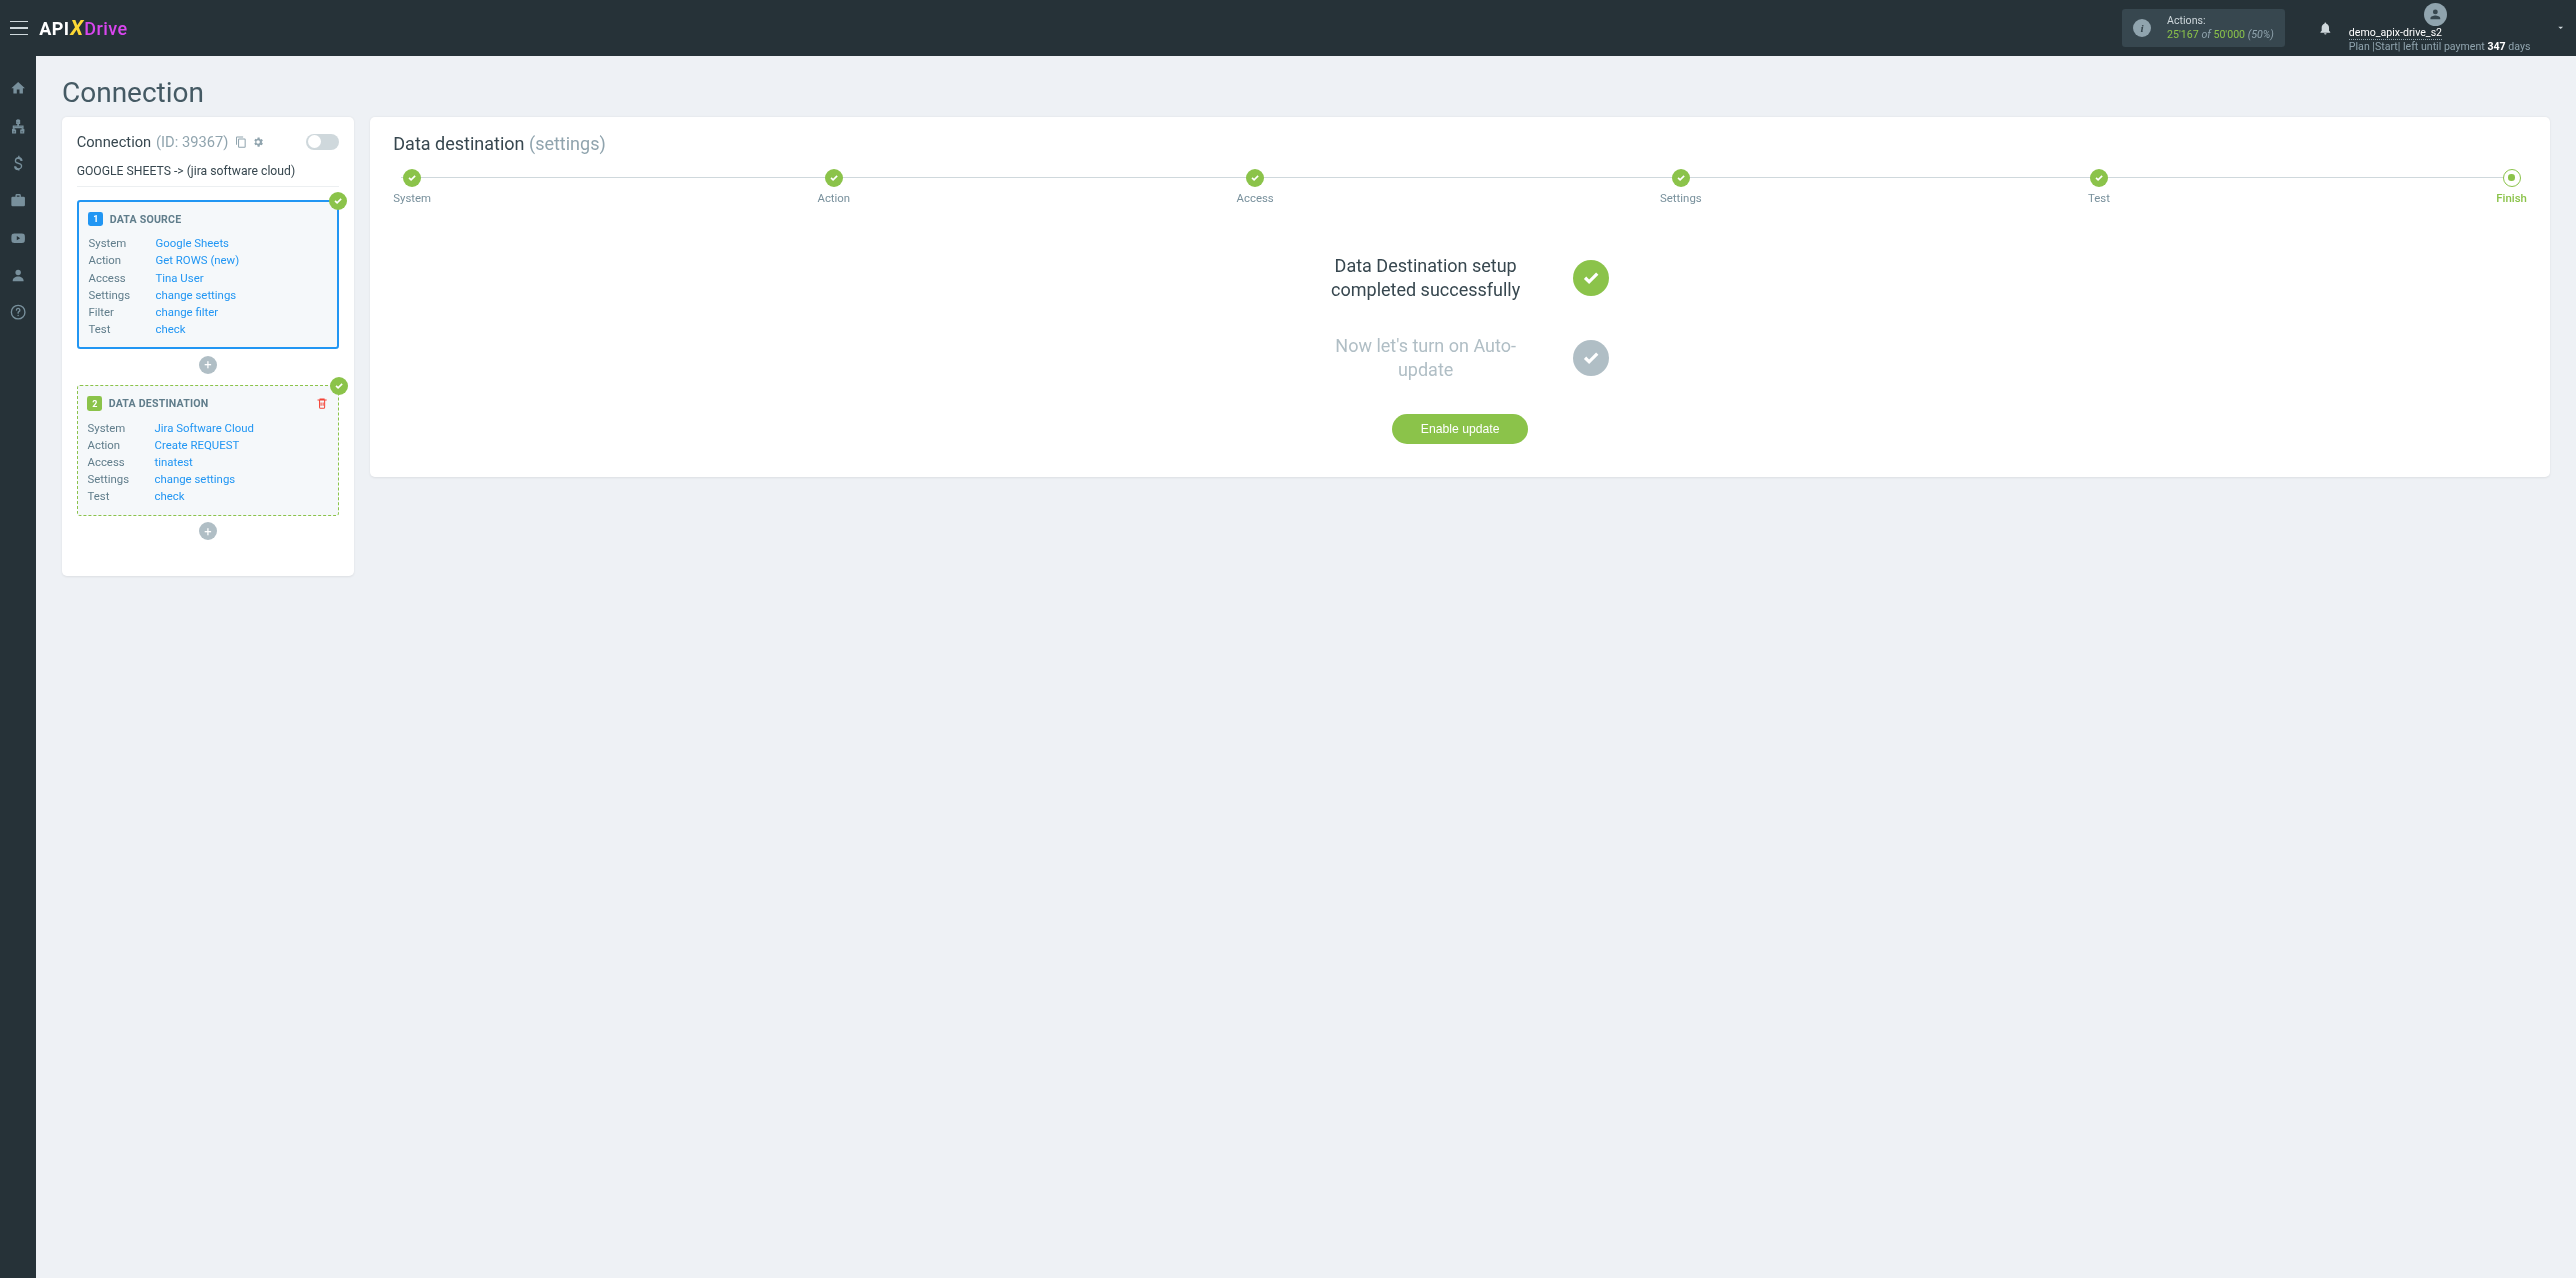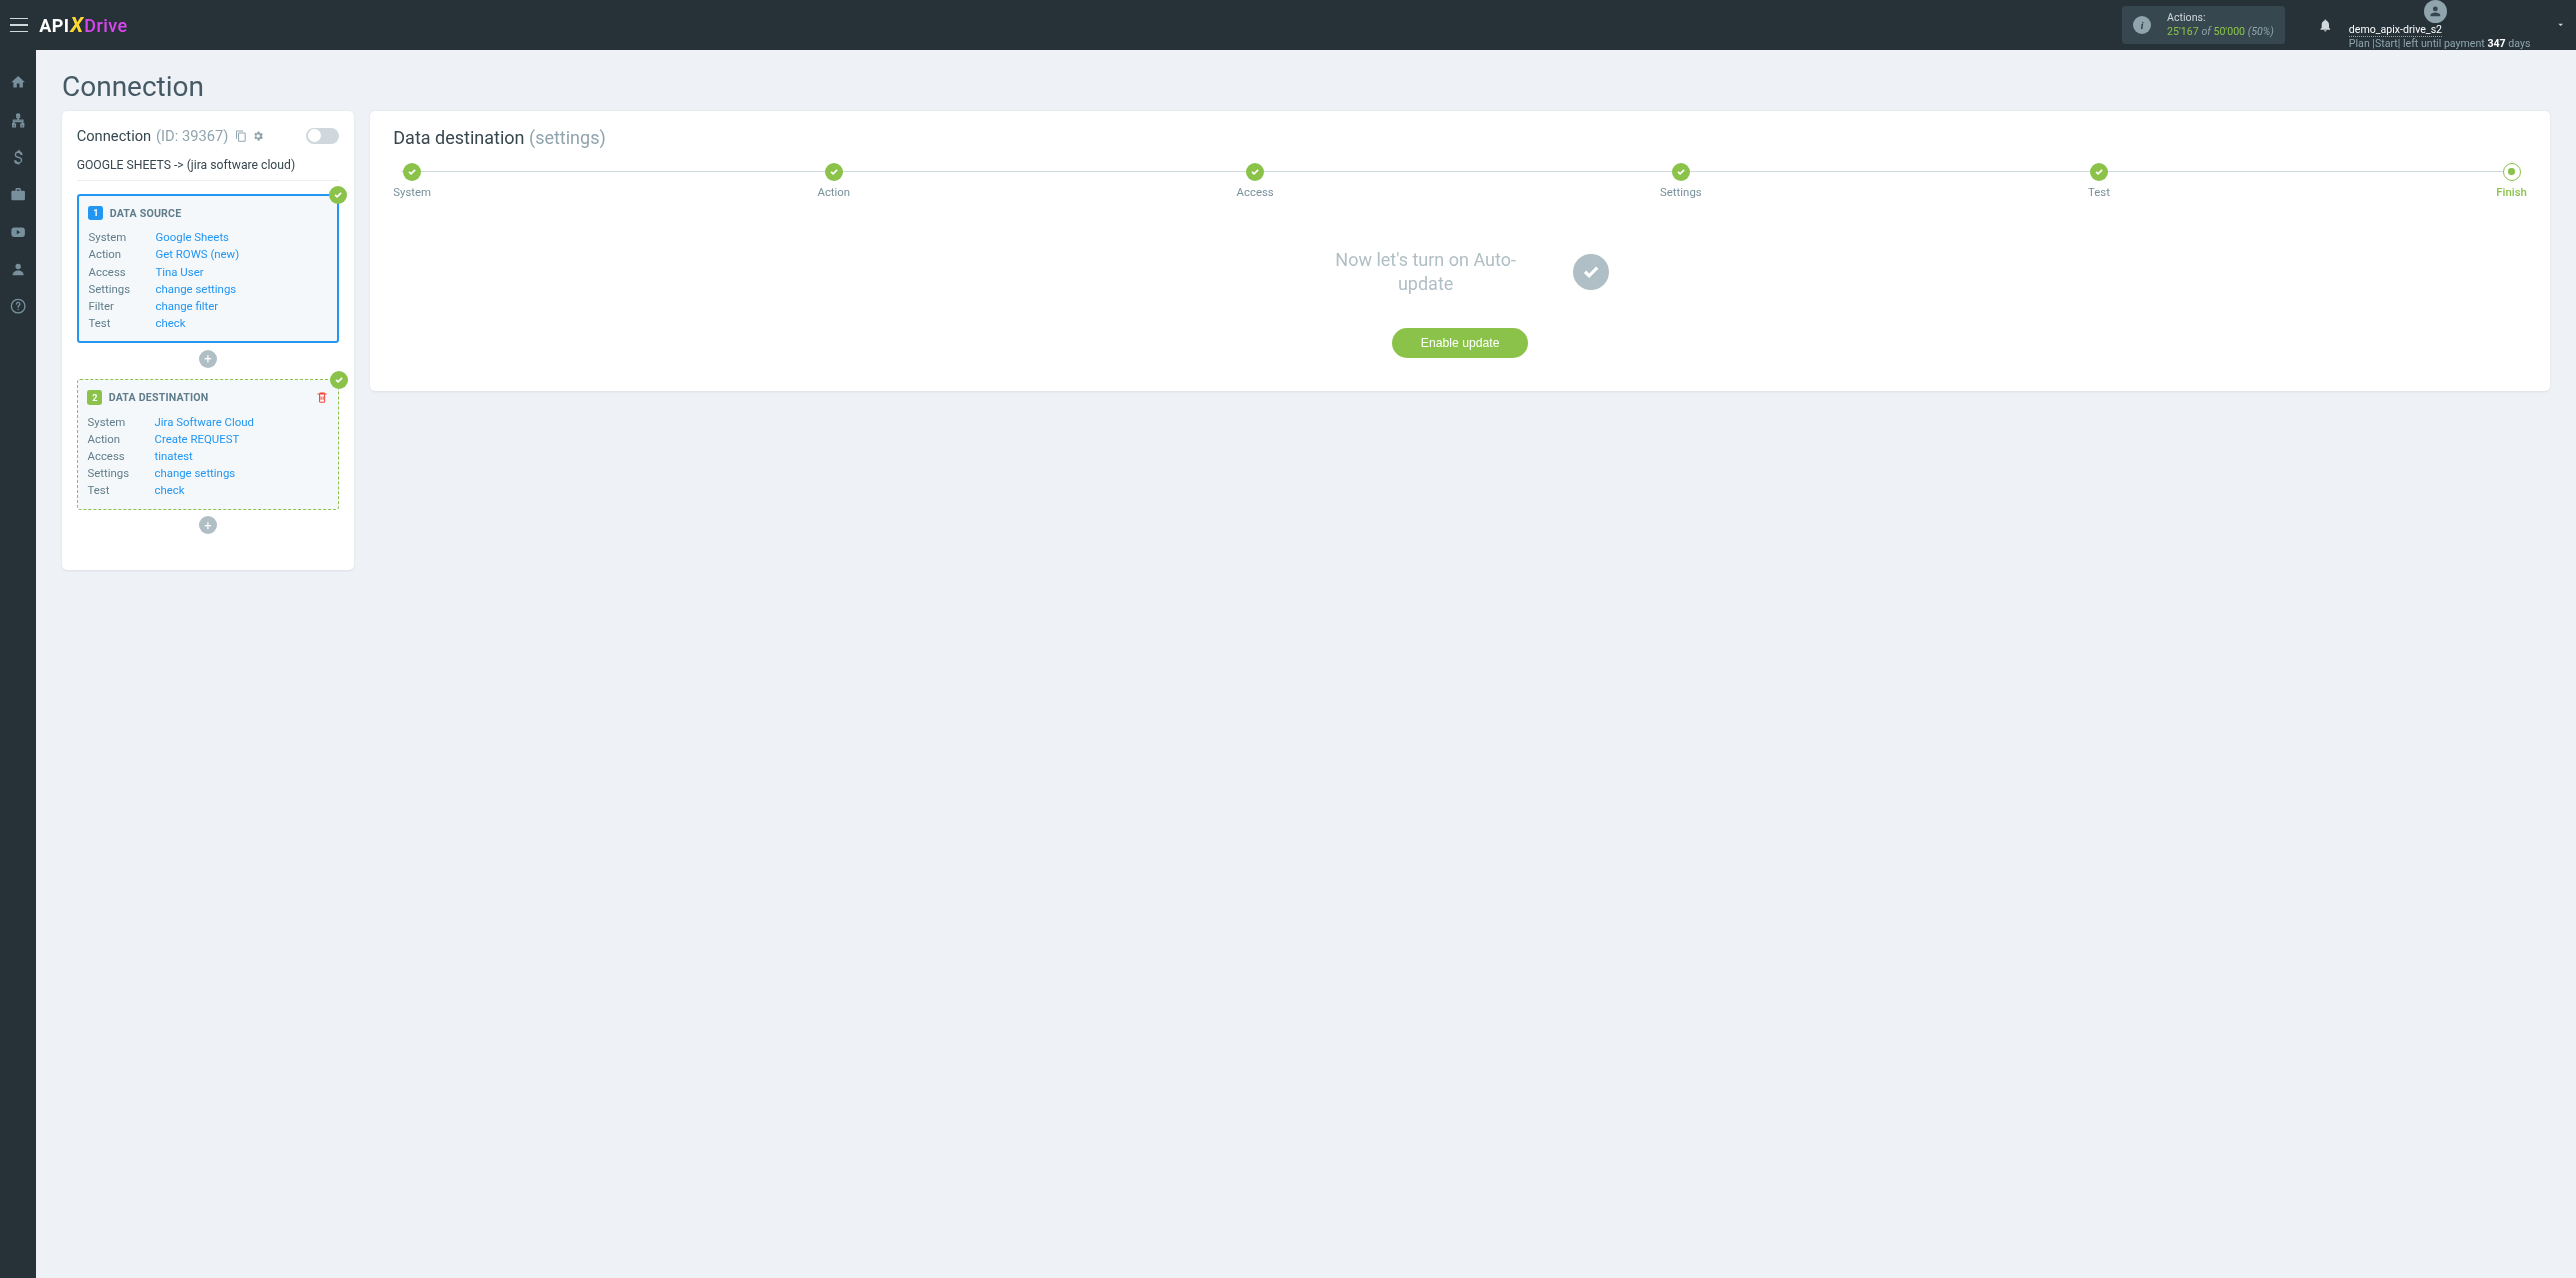--- a/index.html
+++ b/index.html
@@ -1,19 +1,19 @@
 <!DOCTYPE html>
 <html style="font-size:13px"><head>
 <meta charset="utf-8">
 <style>
 * { box-sizing: border-box; margin: 0; padding: 0; }
 body { font-family: -apple-system, BlinkMacSystemFont, "Segoe UI", Roboto, "Helvetica Neue", Arial, sans-serif; background: #eef1f5; color: #333; font-size: 11.4px; }
 
 
-.topbar { height: 50px; background: #263238; display: flex; align-items: center; padding: 0 9.8px; color: #cfd8dc; }
+.topbar { height: 56px; background: #263238; display: flex; align-items: center; padding: 0 9.8px; color: #cfd8dc; }
 .hamburger { width: 18px; height: 14.7px; display: flex; flex-direction: column; justify-content: space-between; margin-right: 11.4px; cursor: pointer; }
 .hamburger span { height: 1.6px; background: #cfd8dc; }
 .logo { display: flex; align-items: baseline; font-weight: 700; font-size: 18px; letter-spacing: 0.4px; }
 .logo .api { color: #fff; }
 .logo .x { color: #fdd835; font-size: 21px; margin: 0 0.8px; font-style: italic; }
 .logo .drive { color: #d946ef; font-weight: 500; }
 .topbar-spacer { flex: 1; }
 .actions-box { background: #37474f; border-radius: 3.3px; padding: 4.9px 11.4px; display: flex; align-items: center; margin-right: 16.3px; }
 .actions-box .info-icon { width: 18px; height: 18px; background: #90a4ae; border-radius: 50%; color: #37474f; display: flex; align-items: center; justify-content: center; font-weight: bold; margin-right: 8.1px; font-style: italic; font-family: Georgia, serif; }
 .actions-text { font-size: 10.6px; line-height: 1.3; margin-left: 8px; }
@@ -354,20 +354,28 @@
               </div>
               <div class="label">Test</div>
             </div>
             <div class="step current">
               <div class="dot"></div>
               <div class="label">Finish</div>
             </div>
           </div>
 
         <div class="success-rows">
+          <div class="success-row done">
+            <div class="success-text">Data Destination setup completed successfully</div>
+            <div class="big-check">
+              <svg width="19.5" height="19.5" viewBox="0 0 24 24" fill="none" stroke="#fff" stroke-width="4">
+                  <path d="M5 12l5 5L20 7"></path>
+                </svg>
+            </div>
+          </div>
           <div class="success-row pending">
             <div class="success-text">Now let's turn on Auto-update</div>
             <div class="big-check">
               <svg width="19.5" height="19.5" viewBox="0 0 24 24" fill="none" stroke="#fff" stroke-width="4">
                   <path d="M5 12l5 5L20 7"></path>
                 </svg>
             </div>
           </div>
           <button class="enable-btn">Enable update</button>
         </div>

